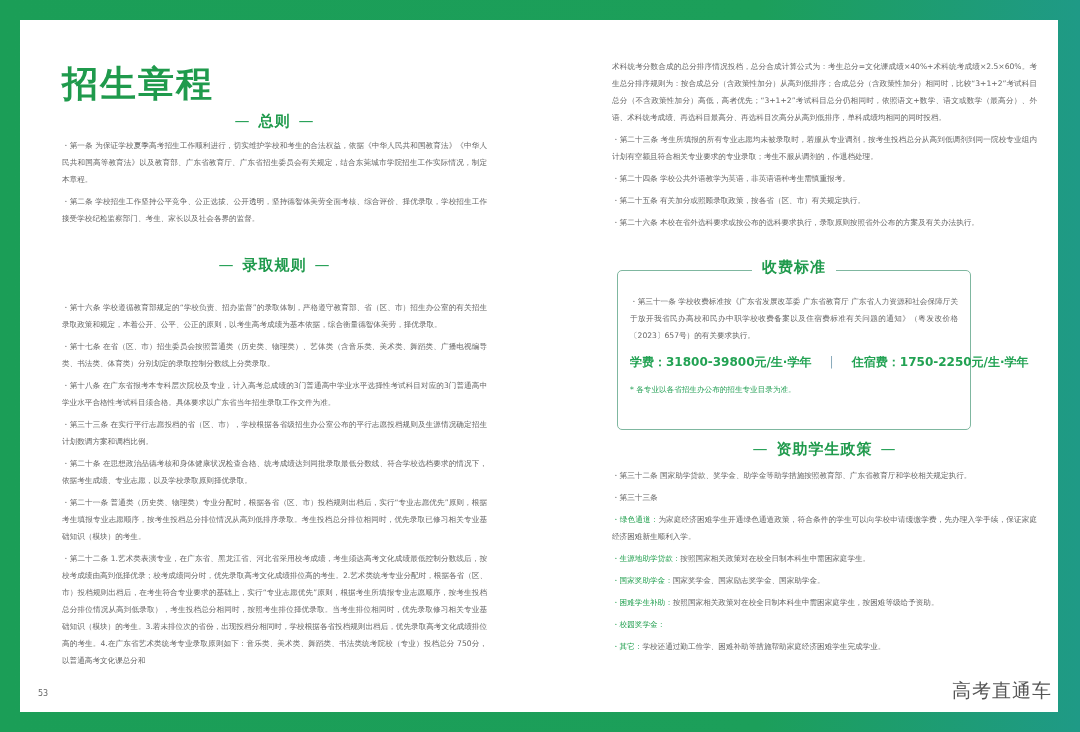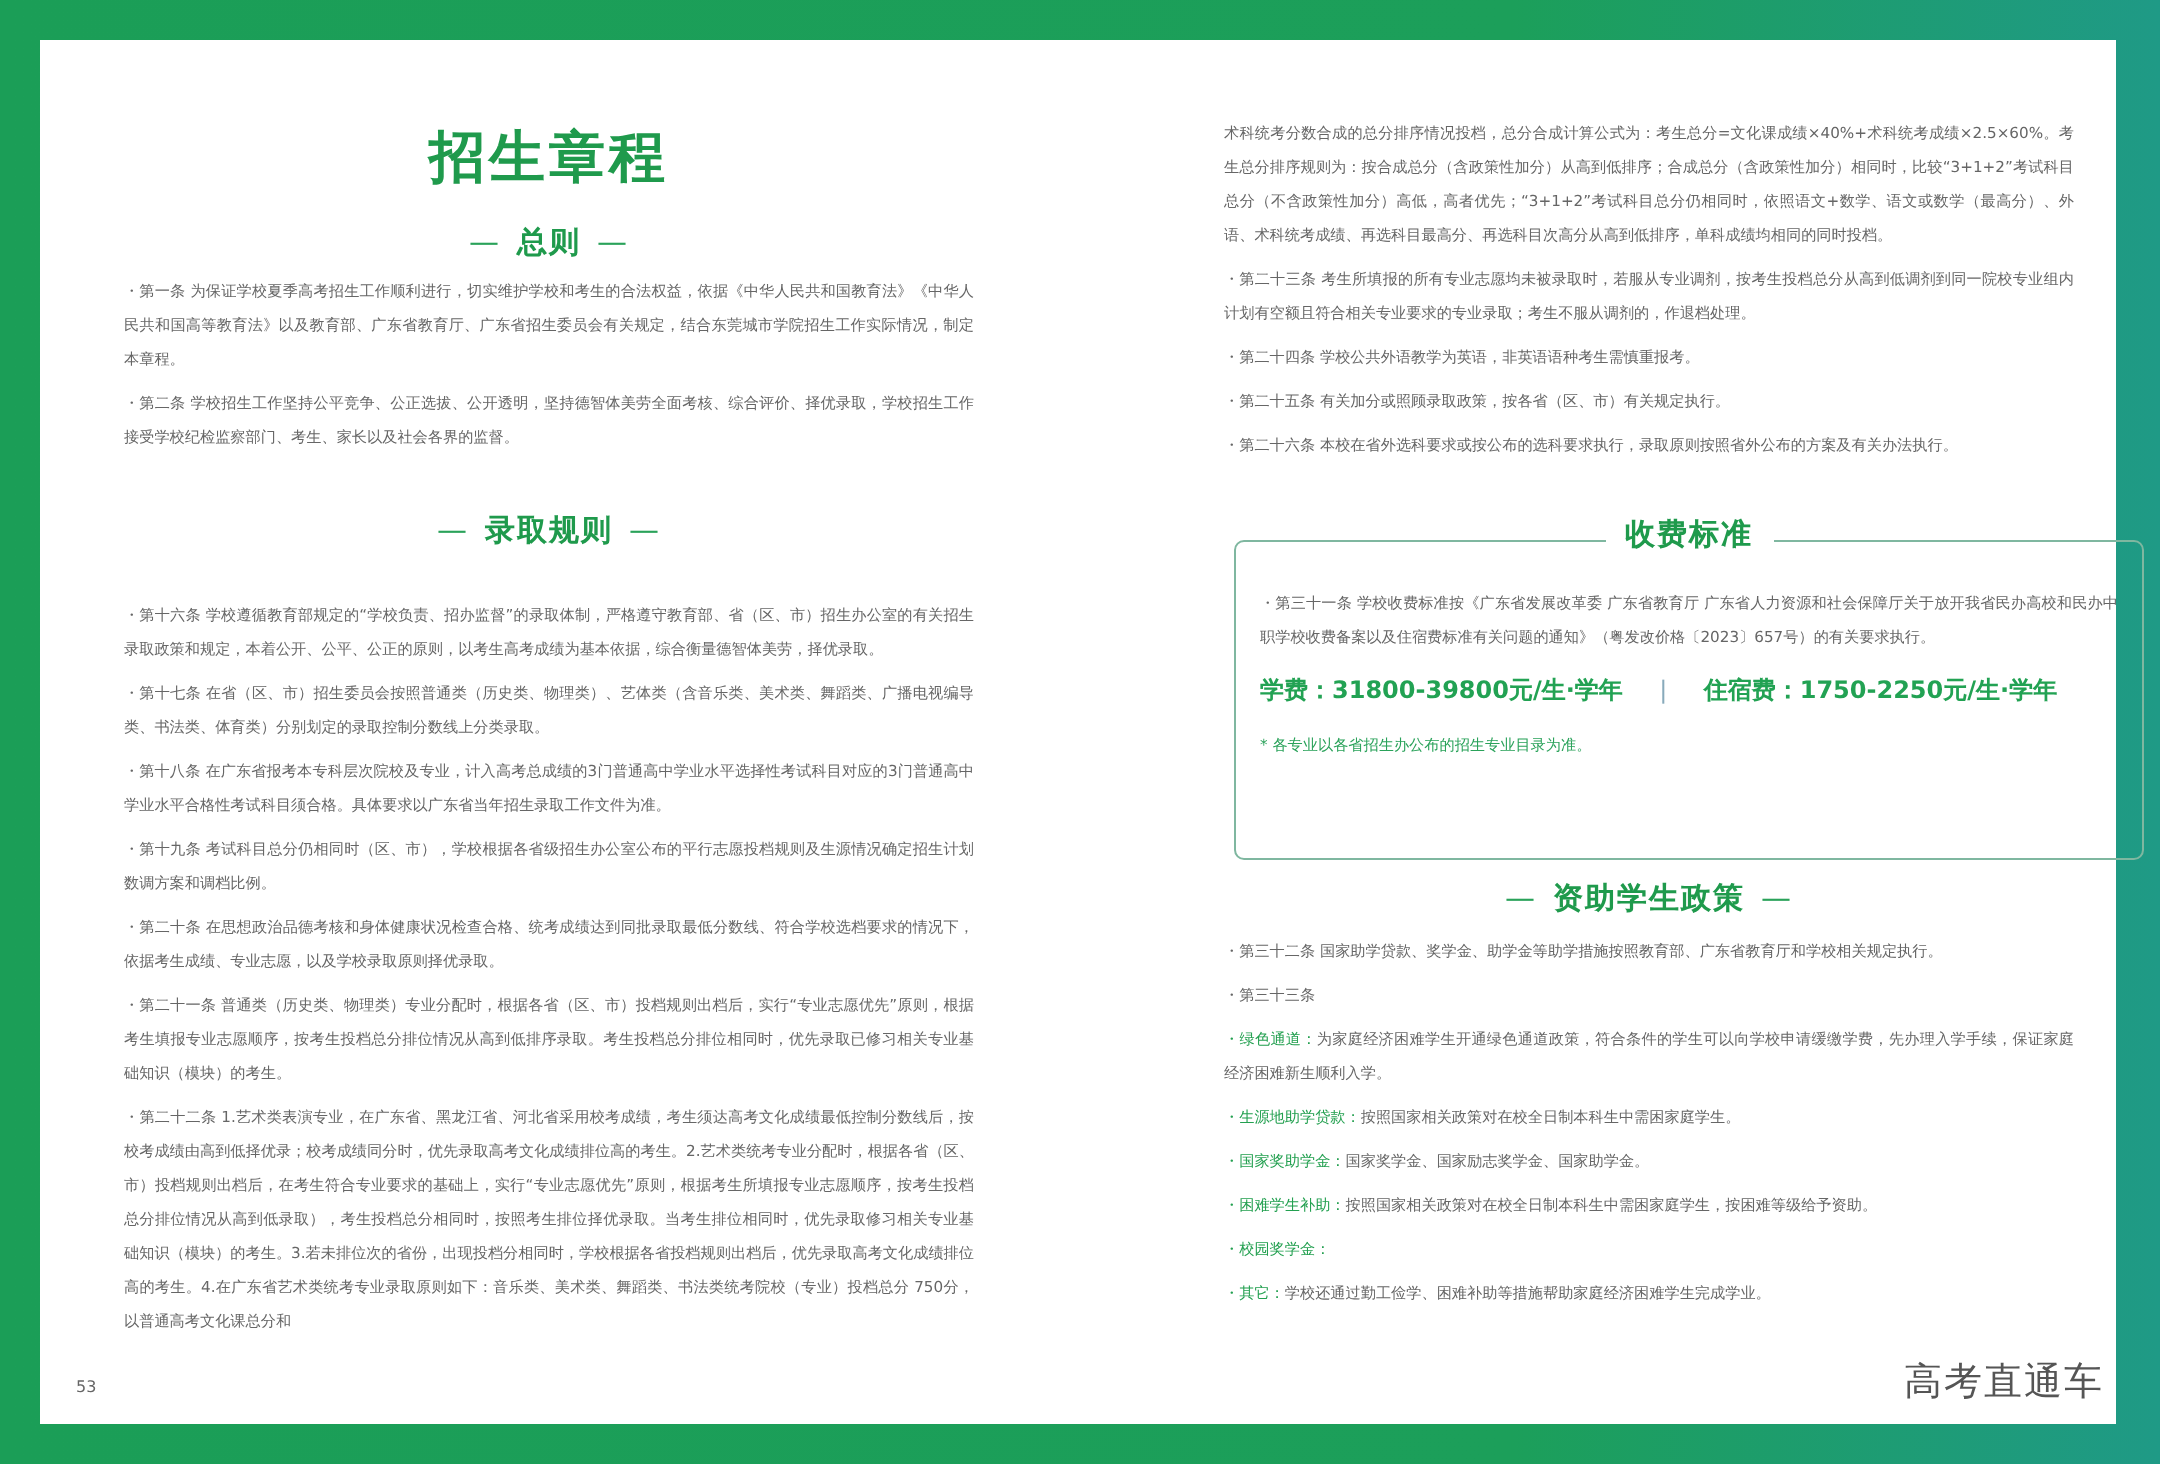--- a/index.html
+++ b/index.html
@@ -10,36 +10,36 @@
     position: relative;
   }
   .page {
     position: absolute; left: 20px; top: 20px; width: 1038px; height: 692px;
     background: #ffffff;
   }
   .col { position: absolute; top: 0; }
   .col-left { left: 42px; width: 425px; }
   .col-right { left: 592px; width: 425px; }
   .main-title {
-    position: absolute; left: 0; width: 425px; top: 40px; text-align: center;
-    font-size: 28px; font-weight: bold; color: #1f9a4c; letter-spacing: 2px;
+    position: absolute; left: 0; width: 425px; top: 40px; text-align: left;
+    font-size: 36px; font-weight: bold; color: #1f9a4c; letter-spacing: 2px;
   }
   .sec-title {
     text-align: center; color: #1f9a4c; font-size: 15px; font-weight: bold;
     letter-spacing: 1px;
   }
   .sec-title .dash { font-weight: normal; color: #2aa25a; margin: 0 8px; }
   .para {
     font-size: 7.6px; line-height: 17px; color: #666; margin-bottom: 5px;
     text-align: justify;
   }
   .para .hl { color: #23a050; }
   .block { position: absolute; left: 0; width: 425px; }
   .fee-box {
-    position: absolute; left: 597px; top: 250px; width: 455px; height: 160px;
+    position: absolute; left: 597px; top: 250px; width: 354px; height: 160px;
     border: 1px solid #7fb7a0; border-radius: 5px; padding: 22px 12px 18px 12px;
   }
   .fee-title {
     position: absolute; top: -13px; left: 50%; transform: translateX(-50%);
     background: #fff; padding: 0 10px; color: #1f9a4c; font-size: 15px;
     font-weight: bold; letter-spacing: 1px;
   }
   .fee-row {
     font-size: 12px; color: #22a253; font-weight: bold; margin: 10px 0 14px;
     white-space: nowrap;
@@ -68,21 +68,21 @@
     </div>
 
     <div class="block" style="top:236px;">
       <div class="sec-title">
         <span class="dash">—</span><span>录取规则</span><span class="dash">—</span>
       </div>
       <div style="margin-top:24px;">
         <p class="para">・第十六条 学校遵循教育部规定的“学校负责、招办监督”的录取体制，严格遵守教育部、省（区、市）招生办公室的有关招生录取政策和规定，本着公开、公平、公正的原则，以考生高考成绩为基本依据，综合衡量德智体美劳，择优录取。</p>
         <p class="para">・第十七条 在省（区、市）招生委员会按照普通类（历史类、物理类）、艺体类（含音乐类、美术类、舞蹈类、广播电视编导类、书法类、体育类）分别划定的录取控制分数线上分类录取。</p>
         <p class="para">・第十八条 在广东省报考本专科层次院校及专业，计入高考总成绩的3门普通高中学业水平选择性考试科目对应的3门普通高中学业水平合格性考试科目须合格。具体要求以广东省当年招生录取工作文件为准。</p>
-        <p class="para">・第十九条 考试科目总分仍相同时（区、市），学校根据各省级招生办公室公布的平行志愿投档规则及生源情况确定招生计划数调方案和调档比例。</p>
+        <p class="para">・第三十三条 在实行平行志愿投档的省（区、市），学校根据各省级招生办公室公布的平行志愿投档规则及生源情况确定招生计划数调方案和调档比例。</p>
         <p class="para">・第二十条 在思想政治品德考核和身体健康状况检查合格、统考成绩达到同批录取最低分数线、符合学校选档要求的情况下，依据考生成绩、专业志愿，以及学校录取原则择优录取。</p>
         <p class="para">・第二十一条 普通类（历史类、物理类）专业分配时，根据各省（区、市）投档规则出档后，实行“专业志愿优先”原则，根据考生填报专业志愿顺序，按考生投档总分排位情况从高到低排序录取。考生投档总分排位相同时，优先录取已修习相关专业基础知识（模块）的考生。</p>
         <p class="para">・第二十二条 1.艺术类表演专业，在广东省、黑龙江省、河北省采用校考成绩，考生须达高考文化成绩最低控制分数线后，按校考成绩由高到低择优录；校考成绩同分时，优先录取高考文化成绩排位高的考生。2.艺术类统考专业分配时，根据各省（区、市）投档规则出档后，在考生符合专业要求的基础上，实行“专业志愿优先”原则，根据考生所填报专业志愿顺序，按考生投档总分排位情况从高到低录取），考生投档总分相同时，按照考生排位择优录取。当考生排位相同时，优先录取修习相关专业基础知识（模块）的考生。3.若未排位次的省份，出现投档分相同时，学校根据各省投档规则出档后，优先录取高考文化成绩排位高的考生。4.在广东省艺术类统考专业录取原则如下：音乐类、美术类、舞蹈类、书法类统考院校（专业）投档总分 750分，以普通高考文化课总分和</p>
       </div>
     </div>
   </div>
 
   <div class="col col-right">
     <div class="block" style="top:38px;">
       <p class="para">术科统考分数合成的总分排序情况投档，总分合成计算公式为：考生总分=文化课成绩×40%+术科统考成绩×2.5×60%。考生总分排序规则为：按合成总分（含政策性加分）从高到低排序；合成总分（含政策性加分）相同时，比较“3+1+2”考试科目总分（不含政策性加分）高低，高者优先；“3+1+2”考试科目总分仍相同时，依照语文+数学、语文或数学（最高分）、外语、术科统考成绩、再选科目最高分、再选科目次高分从高到低排序，单科成绩均相同的同时投档。</p>

